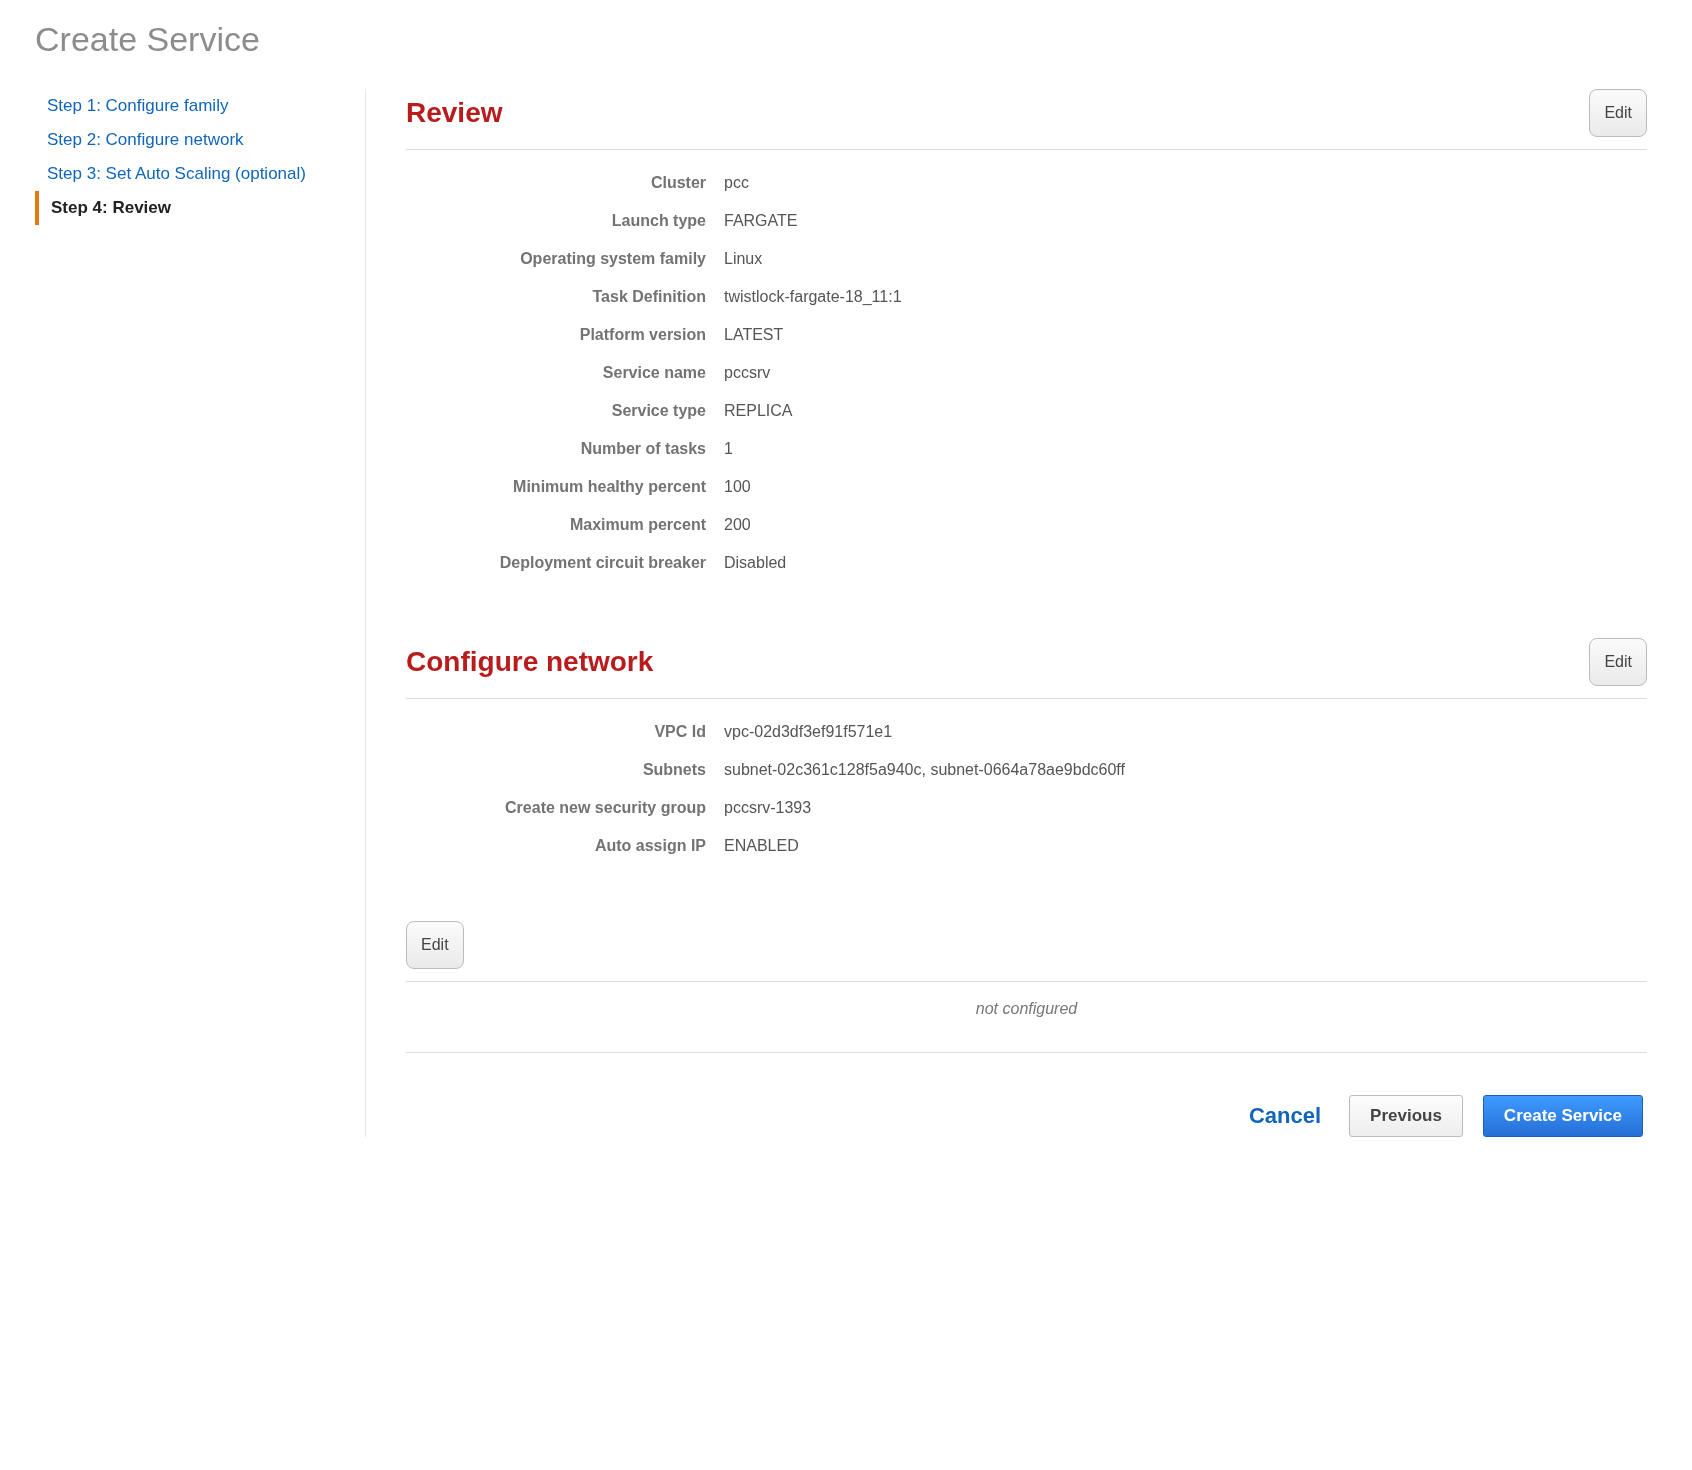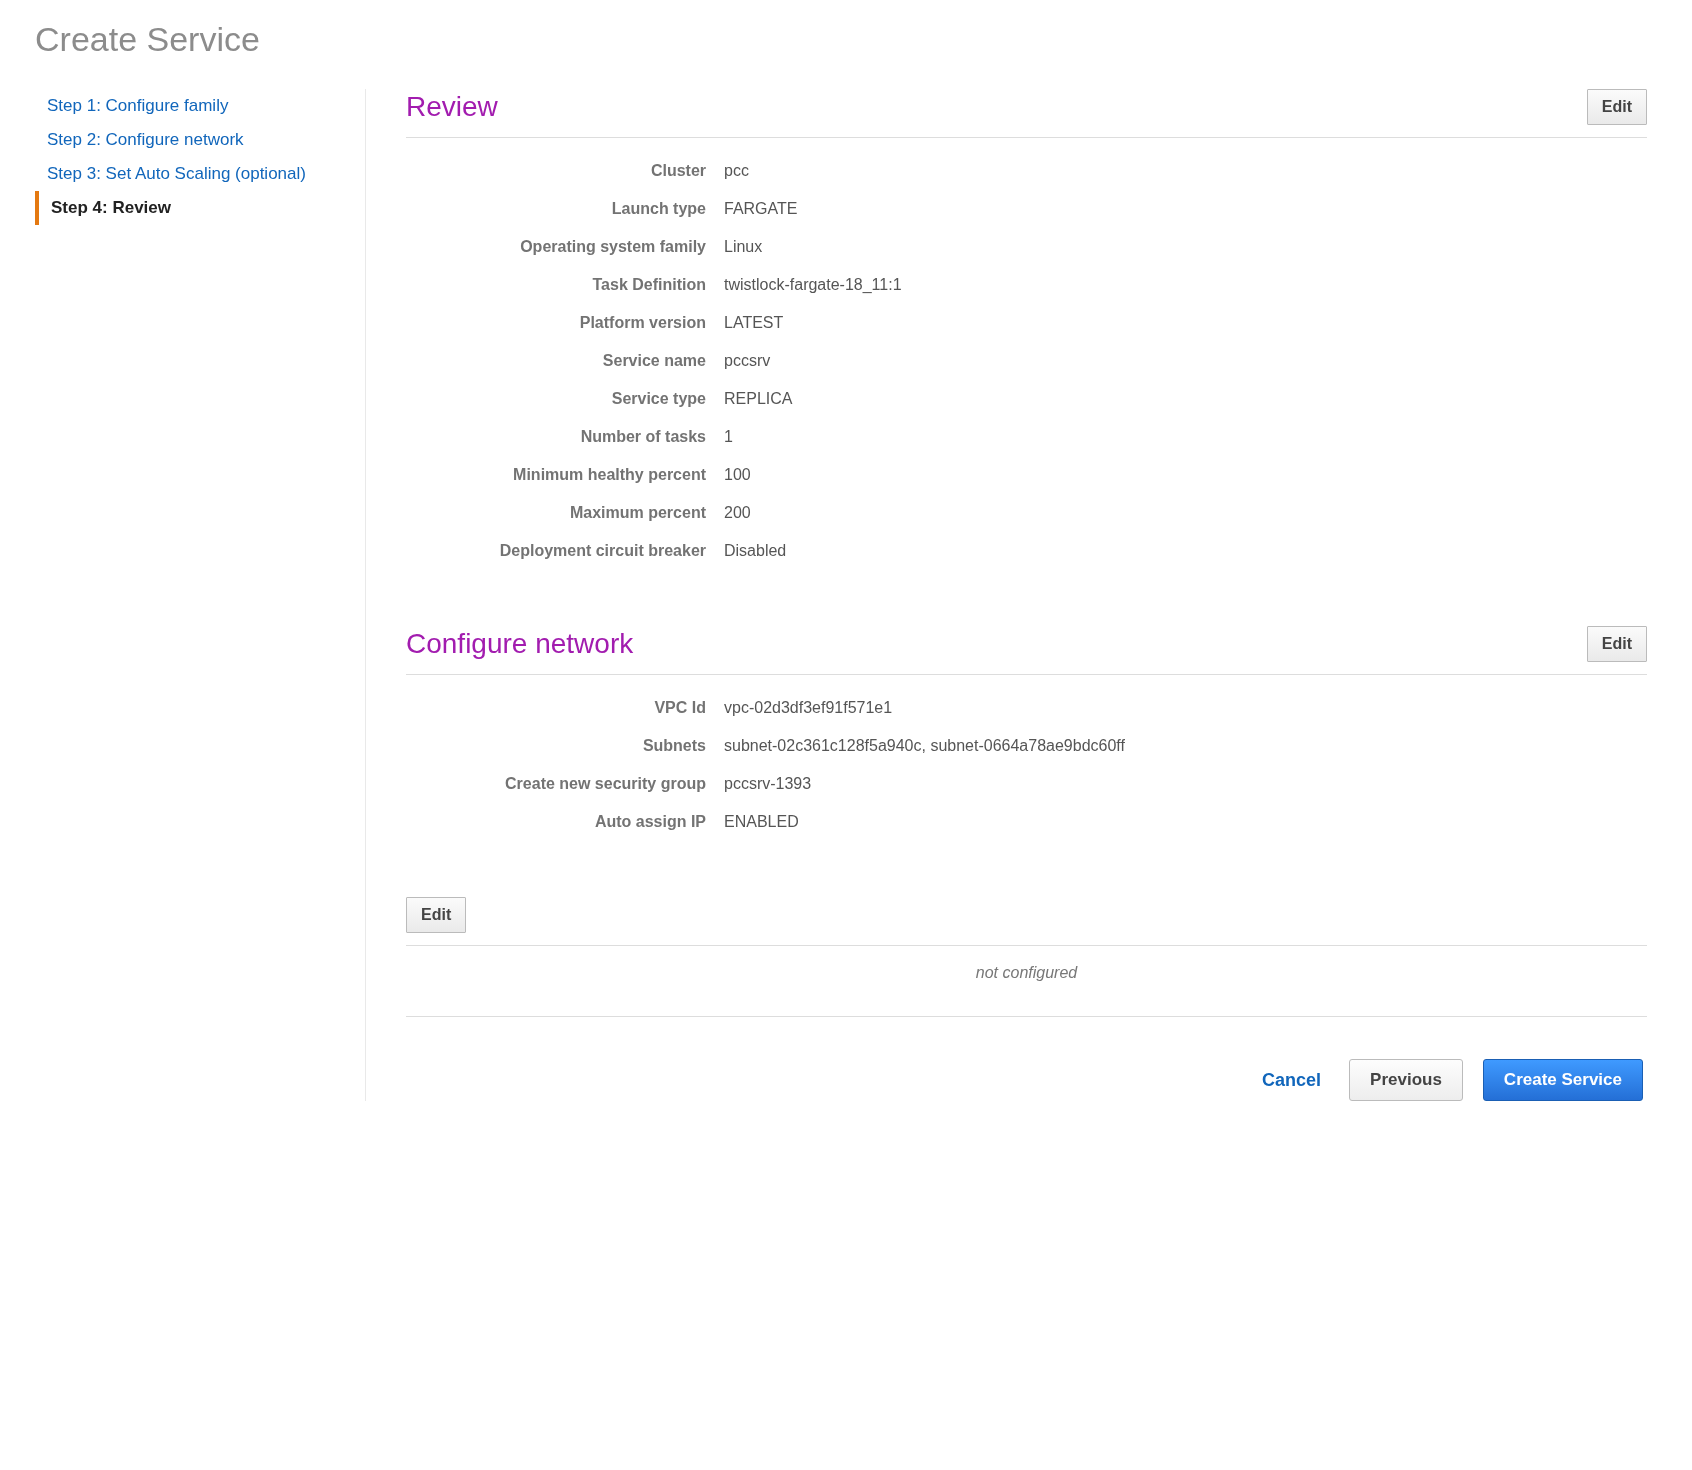--- a/index.html
+++ b/index.html
@@ -52,29 +52,29 @@
   .section-header {
     display: flex;
     align-items: center;
     justify-content: space-between;
     border-bottom: 1px solid #ddd;
     padding-bottom: 12px;
     margin-bottom: 14px;
   }
   .section-title {
     font-size: 28px;
+    font-weight: 700;
+    color: #b91c1c;
+  }
+  .edit-btn {
+    font-size: 16px;
     font-weight: 400;
-    color: #a21caf;
-  }
-  .edit-btn {
-    font-size: 16px;
-    font-weight: 700;
-    padding: 8px 14px;
+    padding: 14px 14px;
     border: 1px solid #bbb;
-    border-radius: 1px;
+    border-radius: 8px;
     background: linear-gradient(#fbfbfb, #eaeaea);
     color: #444;
     cursor: pointer;
   }
   .kv-block { margin-bottom: 56px; }
   .kv-row {
     display: flex;
     padding: 10px 0;
   }
   .kv-label {
@@ -107,21 +107,21 @@
   .footer-actions {
     display: flex;
     justify-content: flex-end;
     align-items: center;
     gap: 20px;
     padding-right: 4px;
   }
   .cancel-link {
     color: #1166bb;
     font-weight: 700;
-    font-size: 18px;
+    font-size: 22px;
     text-decoration: none;
     cursor: pointer;
     margin-right: 8px;
   }
   .prev-btn {
     font-size: 17px;
     font-weight: 700;
     padding: 10px 20px;
     border: 1px solid #bbb;
     border-radius: 3px;

